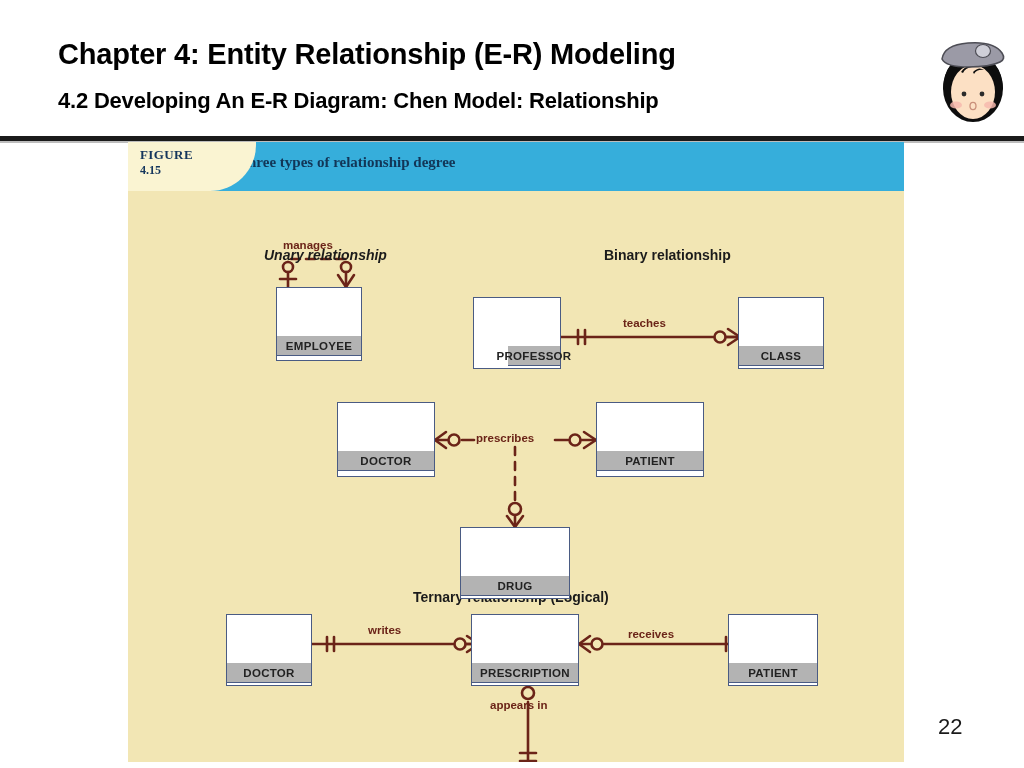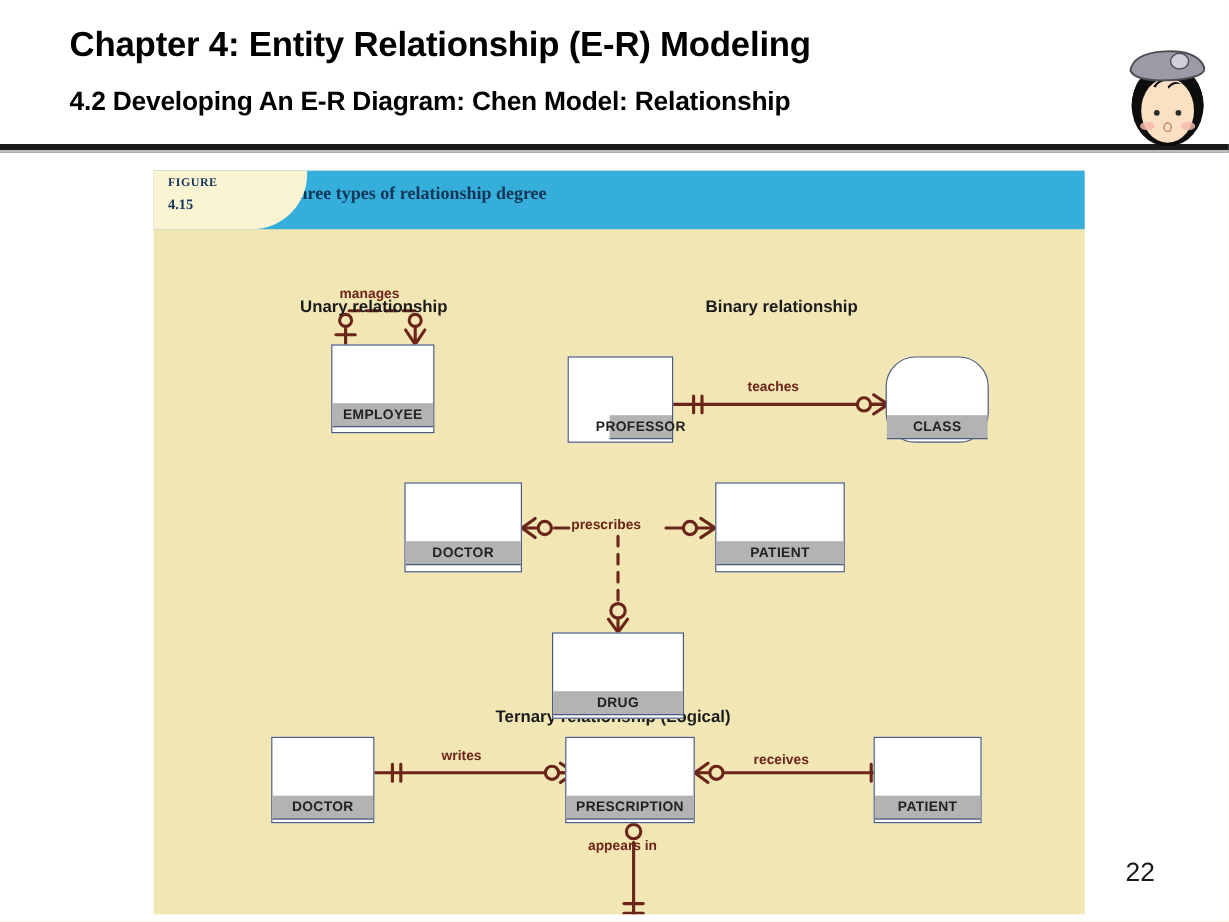--- a/index.html
+++ b/index.html
@@ -2,21 +2,21 @@
 <html><head>
 <meta charset="utf-8">
 <style>
   html,body{margin:0;padding:0;}
   body{
     width:1024px;height:768px;background:#ffffff;overflow:hidden;position:relative;
     font-family:"Liberation Sans", sans-serif;
   }
 
   
-  .slide-header{position:absolute;left:0;top:0;width:1024px;height:122px;background:#fff;}
+  .slide-header{position:absolute;left:0;top:16px;width:1024px;height:122px;background:#fff;}
   .title-line1{
     position:absolute;left:58px;top:22px;
     font-size:29px;font-weight:bold;color:#000;letter-spacing:-0.2px;
     white-space:nowrap;
   }
   .title-line2{
     position:absolute;left:58px;top:72px;
     font-size:22px;font-weight:bold;color:#000;letter-spacing:-0.2px;
     white-space:nowrap;
   }
@@ -40,21 +40,21 @@
     position:absolute;left:128px;top:142px;width:776px;height:620px;
     background:#f2e6b4;overflow:hidden;
   }
   .fig-banner{position:absolute;left:0;top:0;width:776px;height:49px;background:#36aedb;}
   .fig-tag{
     position:absolute;left:0;top:0;width:128px;height:49px;background:#faf4d2;
     border-bottom-right-radius:46px;
   }
   .fig-tag-label{
     position:absolute;left:12px;top:5px;
-    font-family:"Liberation Serif", serif;font-weight:bold;font-size:10px;
+    font-family:"Liberation Serif", serif;font-weight:bold;font-size:13px;
     color:#14355c;letter-spacing:0.4px;
   }
   .fig-tag-num{
     position:absolute;left:12px;top:21px;
     font-family:"Liberation Serif", serif;font-weight:bold;font-size:12px;
     color:#14355c;
   }
   .fig-banner-title{
     position:absolute;left:110px;top:12px;
     font-family:"Liberation Serif", serif;font-weight:bold;font-size:15px;
@@ -183,40 +183,40 @@
 
         <line x1="400" y1="511" x2="400" y2="579"></line>
         <line x1="400" y1="496" x2="392" y2="485"></line>
         <line x1="400" y1="496" x2="408" y2="485"></line>
         <circle cx="400" cy="502" r="6" fill="#f2e6b4" stroke-width="2.6"></circle>
         <line x1="392" y1="562" x2="408" y2="562"></line>
         <line x1="392" y1="570" x2="408" y2="570"></line>
       </g>
     </svg>
 
-    <div class="sec-cap" style="left:122px;top:56px;">Unary relationship</div>
-    <div class="sec-cap" style="left:428px;top:56px;padding-left:32px;">Binary relationship</div>
+    <div class="sec-cap" style="left:136px;top:56px;font-style:italic;">Unary relationship</div>
+    <div class="sec-cap" style="left:444px;top:56px;padding-left:32px;">Binary relationship</div>
     <div class="sec-cap" style="left:285px;top:398px;">Ternary relationship (Logical)</div>
 
     <div class="rel-label" style="left:155px;top:48px;">manages</div>
     <div class="rel-label" style="left:495px;top:126px;">teaches</div>
     <div class="rel-label" style="left:348px;top:241px;">prescribes</div>
     <div class="rel-label" style="left:240px;top:433px;">writes</div>
     <div class="rel-label" style="left:500px;top:437px;">receives</div>
     <div class="rel-label" style="left:362px;top:508px;">appears in</div>
 
     <div class="entity" style="left:148px;top:96px;width:86px;height:74px;">
       <div class="hd">EMPLOYEE</div>
     </div>
 
     <div class="entity" style="left:345px;top:106px;width:88px;height:72px;padding-left:34px;">
       <div class="hd">PROFESSOR</div>
     </div>
 
-    <div class="entity" style="left:610px;top:106px;width:86px;height:72px;border-radius:25px;">
+    <div class="entity" style="left:610px;top:106px;width:86px;height:72px;">
       <div class="hd">CLASS</div>
     </div>
 
     <div class="entity" style="left:209px;top:211px;width:98px;height:75px;">
       <div class="hd">DOCTOR</div>
     </div>
 
     <div class="entity" style="left:468px;top:211px;width:108px;height:75px;">
       <div class="hd">PATIENT</div>
     </div>

